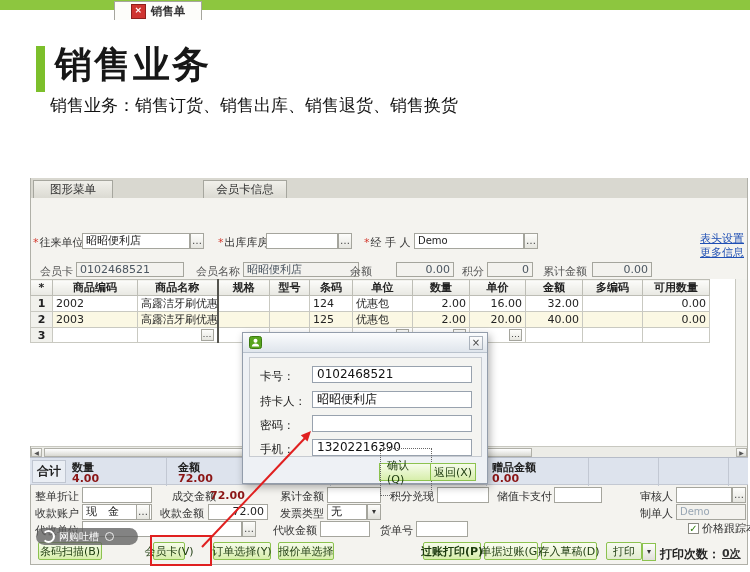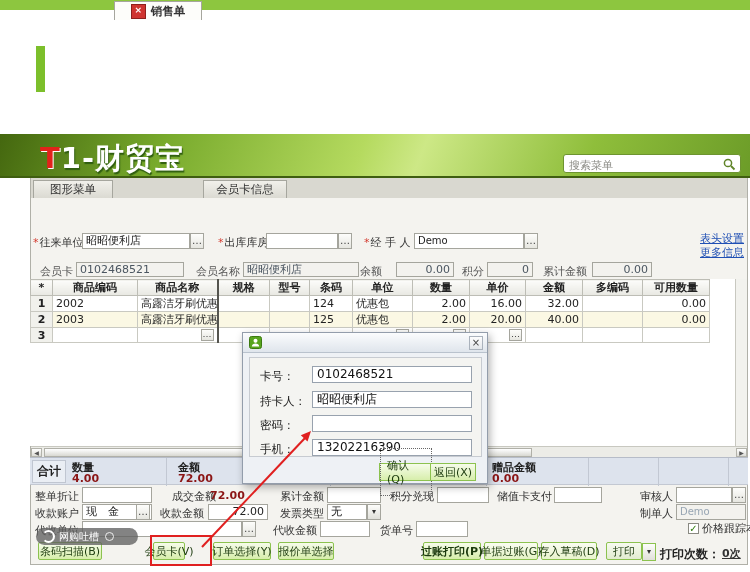--- a/index.html
+++ b/index.html
@@ -105,33 +105,23 @@
      font-size:8px;text-align:center;line-height:14px;color:#333;box-sizing:border-box;cursor:pointer;}
 </style>
 </head>
 <body>
 
 <div id="page">
 
   <div class="abs" style="left:0;top:0;width:750px;height:10px;background:#8dc63f;"></div>
 
   <div class="abs" style="left:36px;top:46px;width:9px;height:46px;background:#7cbf2b;"></div>
-
-  <div class="abs" id="banner">
-    <div id="logo">
-      <span class="t">T</span><span class="rest">1-财贸宝</span>
-    </div>
-    <div id="searchbox">
-      <span class="ph">搜索菜单</span>
-      <svg width="13" height="13" viewBox="0 0 13 13" style="position:absolute;right:4px;top:3px;">
-        <circle cx="5" cy="5" r="3.6" fill="none" stroke="#5f8428" stroke-width="1.5"></circle>
-        <line x1="8" y1="8" x2="11.5" y2="11.5" stroke="#5f8428" stroke-width="1.8"></line>
-      </svg>
-    </div>
-  </div>
+  <div class="abs" style="left:55px;top:40px;font-size:37px;font-weight:bold;color:#171717;letter-spacing:2px;">销售业务</div>
+  <div class="abs" style="left:50px;top:94px;font-size:17px;color:#111;">销售业务：销售订货、销售出库、销售退货、销售换货</div>
+
 
   <div class="abs" id="tabbar"></div>
   <div class="tab" style="left:33px;width:80px;">
     <span>图形菜单</span>
   </div>
   <div class="tab active" style="left:114px;width:88px;">
     <span class="tabclose">×</span>
     <span>销售单</span>
   </div>
   <div class="tab" style="left:203px;width:84px;">
@@ -169,21 +159,21 @@
     <span class="redstar">*</span><span>经 手 人</span></div>
   <div class="inp" style="left:414px;top:233px;width:110px;font-size:10px;">Demo</div>
   <div class="browse" style="left:524px;top:233px;">…</div>
   <div class="link" style="left:700px;top:231px;">表头设置</div>
   <div class="link" style="left:700px;top:245px;">更多信息</div>
 
   <div class="lbl" style="left:40px;top:264px;color:#555;">会员卡</div>
   <div class="inp gray" style="left:76px;top:262px;width:108px;height:15px;">0102468521</div>
   <div class="lbl" style="left:196px;top:264px;color:#555;">会员名称</div>
   <div class="inp gray" style="left:243px;top:262px;width:116px;height:15px;">昭昭便利店</div>
-  <div class="lbl" style="left:360px;top:264px;color:#555;">余额</div>
+  <div class="lbl" style="left:350px;top:264px;color:#555;">余额</div>
   <div class="inp gray right" style="left:396px;top:262px;width:58px;height:15px;">0.00</div>
   <div class="lbl" style="left:462px;top:264px;color:#555;">积分</div>
   <div class="inp gray right" style="left:487px;top:262px;width:46px;height:15px;">0</div>
   <div class="lbl" style="left:543px;top:264px;color:#555;">累计金额</div>
   <div class="inp gray right" style="left:592px;top:262px;width:60px;height:15px;">0.00</div>
 
   <div class="abs" id="gridwrap">
     <table class="grid">
       <colgroup>
         <col style="width:22px">

